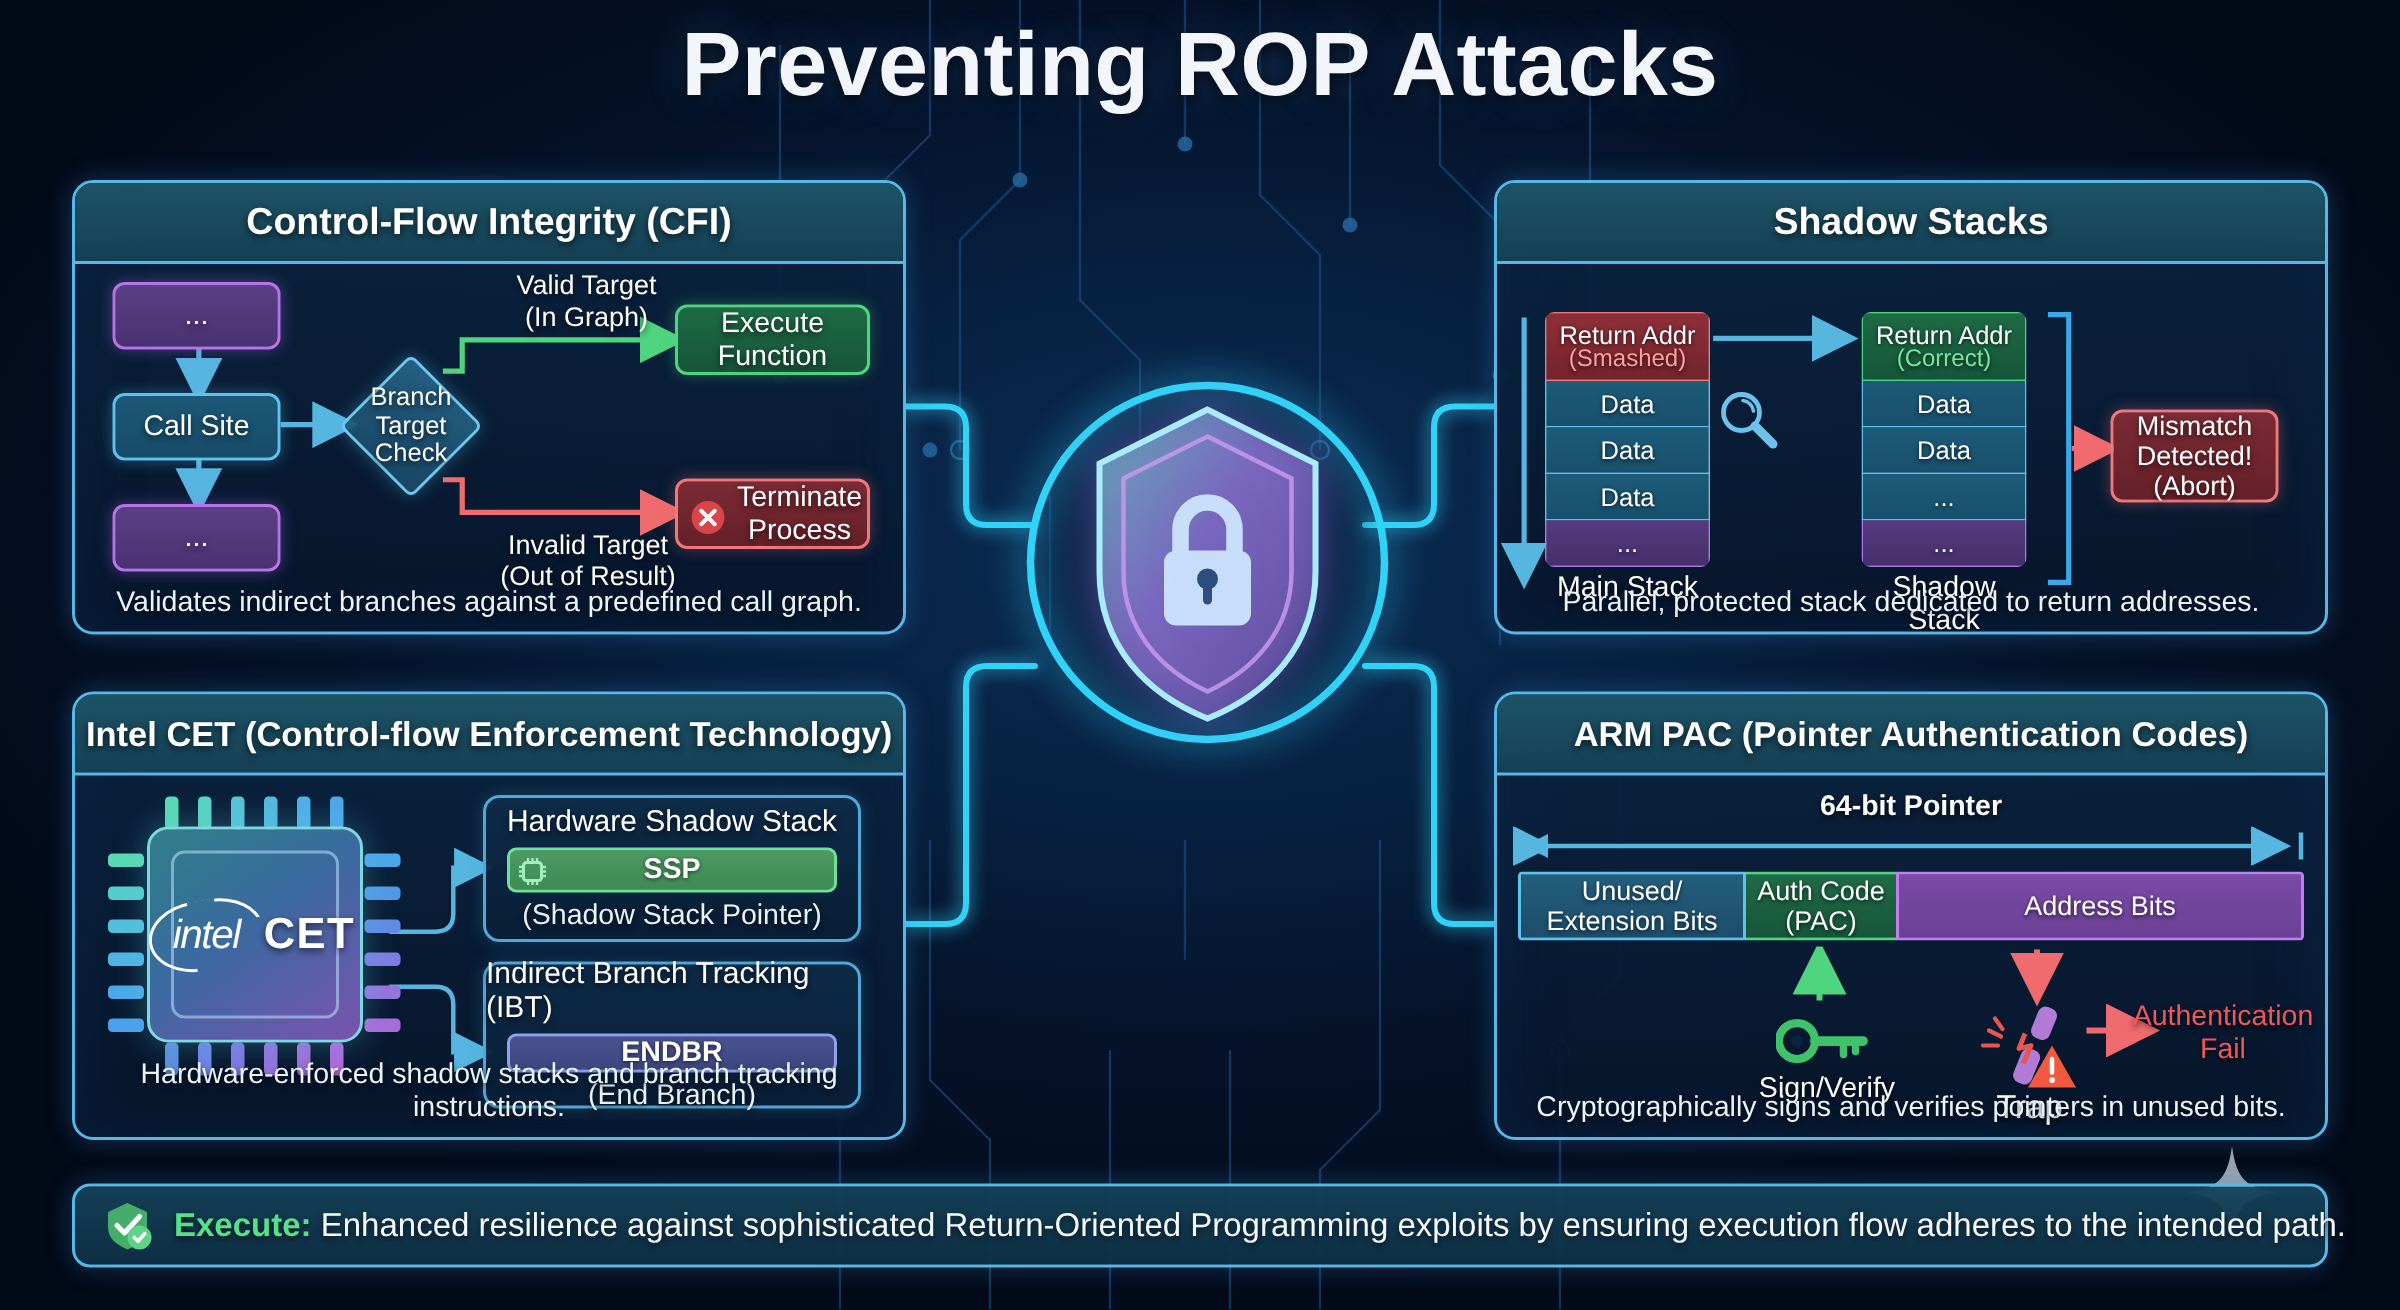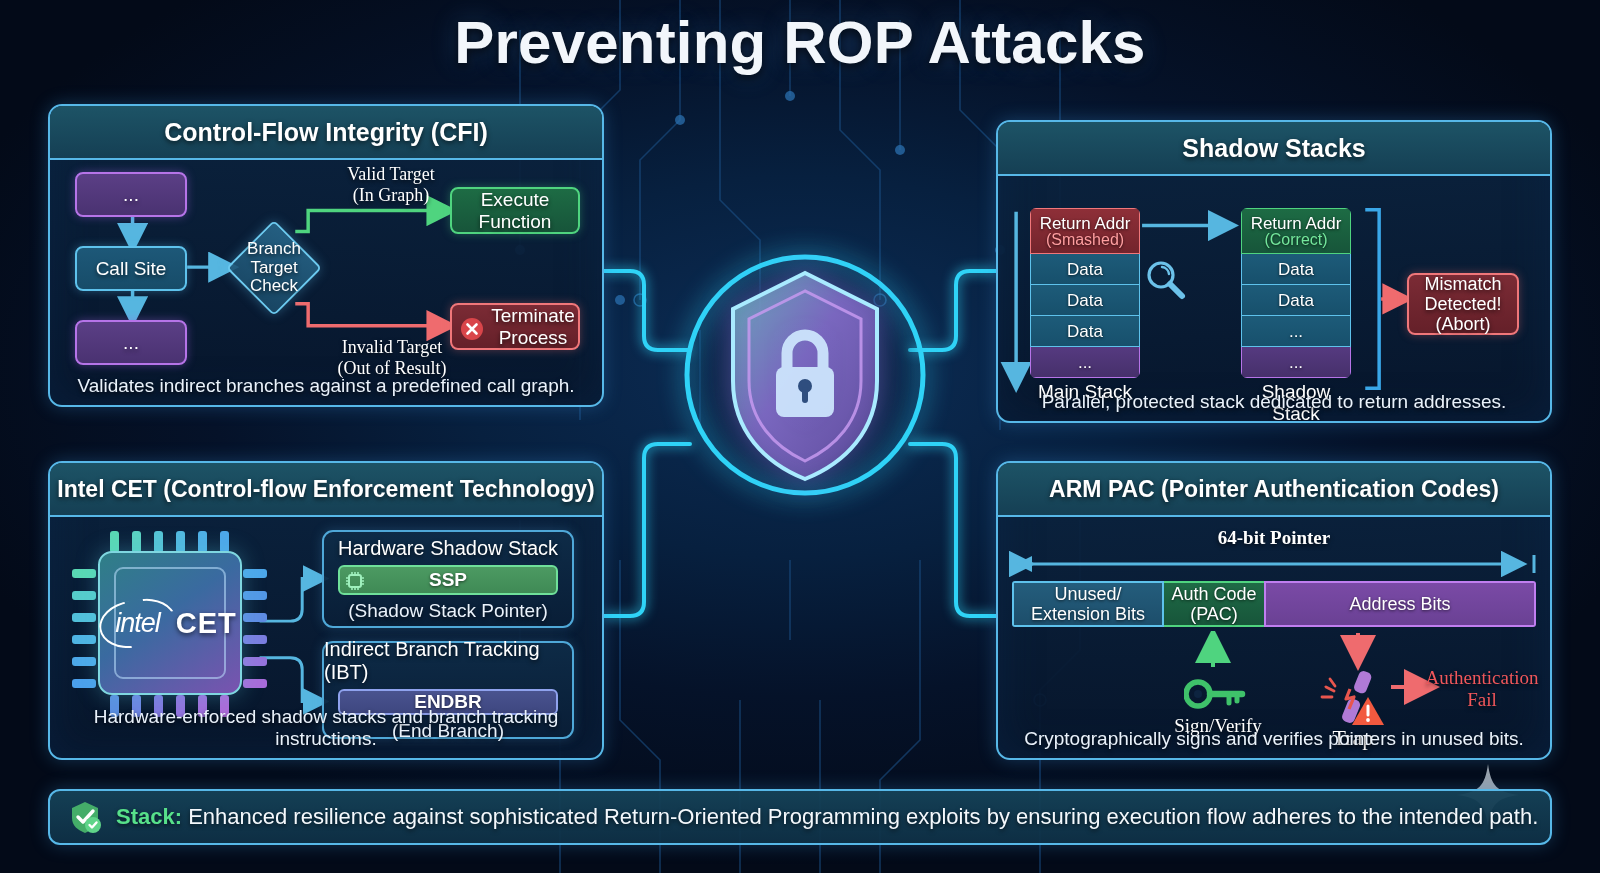--- a/index.html
+++ b/index.html
@@ -59,21 +59,21 @@
   .node {
     position: absolute;
     display: flex; align-items: center; justify-content: center;
     border-radius: 8px; color: #fff; font-size: 19px; line-height: 1.12;
     text-align: center; text-shadow: 0 2px 4px rgba(0,0,0,.65);
   }
   .n-purple { background: linear-gradient(180deg,#5b3f86,#4a3271); border:2px solid #b674e8; box-shadow:0 0 10px rgba(165,100,230,.4); }
   .n-blue   { background: linear-gradient(180deg,#1d5878,#174c69); border:2px solid #5ec2ec; box-shadow:0 0 10px rgba(90,190,235,.35); }
   .n-green  { background: linear-gradient(180deg,#1d6b44,#17553a); border:2px solid #4fd47f; box-shadow:0 0 10px rgba(70,210,125,.35); }
   .n-red    { background: linear-gradient(180deg,#7b2b35,#652029); border:2px solid #f0777a; box-shadow:0 0 10px rgba(235,110,110,.35); }
-  .lbl { position:absolute; color:#fff; font-size:18px; line-height:1.15; text-align:center; text-shadow:0 2px 4px rgba(0,0,0,.7);font-family:Liberation Serif, serif; }
+  .lbl { position:absolute; color:#fff; font-size:18px; line-height:1.15; text-align:center; text-shadow:0 2px 4px rgba(0,0,0,.7); }
 
   .diamond {
     position: absolute;
     background: linear-gradient(160deg, rgba(40,104,140,.88), rgba(26,74,104,.9));
     border: 2px solid #6bc9ef;
     transform: rotate(45deg);
     border-radius: 5px;
     box-shadow: 0 0 12px rgba(95,195,240,.35);
   }
   .diamond > span {
@@ -226,21 +226,21 @@
       <path d="M150 66 L94 94 V156 C94 196 120 222 150 236 C180 222 206 196 206 156 V94 Z" fill="none" stroke="#c79af0" stroke-width="3" opacity="0.85"></path>
     </g>
     <g fill="#cfe8ff" opacity="0.92">
       <rect x="121" y="142" width="58" height="50" rx="8"></rect>
       <path d="M132 144 V128 a18 18 0 0 1 36 0 V144" fill="none" stroke="#cfe8ff" stroke-width="11" stroke-linecap="round"></path>
       <circle cx="150" cy="161" r="7" fill="#2a4d7a"></circle>
       <rect x="147" y="162" width="6" height="16" rx="3" fill="#2a4d7a"></rect>
     </g>
   </svg>
 
-  <div class="panel" style="left:48px; top:104px; width:556px; height:303px;">
+  <div class="panel" style="left:48px; top:120px; width:556px; height:303px;">
     <div class="panel-head">Control-Flow Integrity (CFI)</div>
     <div class="panel-body">
 
       <svg style="position:absolute;inset:0;width:100%;height:100%;" viewBox="0 0 552 247">
         <defs>
           <marker id="ab" markerWidth="9" markerHeight="9" refX="6.5" refY="4.5" orient="auto">
             <path d="M0 0 L9 4.5 L0 9 z" fill="#56b6e0"></path>
           </marker>
           <marker id="ag" markerWidth="9" markerHeight="9" refX="6.5" refY="4.5" orient="auto">
             <path d="M0 0 L9 4.5 L0 9 z" fill="#4fd47f"></path>
@@ -531,17 +531,17 @@
   </svg>
 
   <div class="result">
     <svg style="width:36px; height:36px; flex:none;" viewBox="0 0 36 36">
       <path d="M17 3 L4 9 V19 C4 27 10 31 17 34 C24 31 30 27 30 19 V9 Z" fill="#49b76b" opacity="0.92"></path>
       <path d="M10 18 L15 23 L25 12" fill="none" stroke="#fff" stroke-width="3.4" stroke-linecap="round" stroke-linejoin="round"></path>
       <circle cx="25" cy="26" r="8" fill="#5fd489"></circle>
       <path d="M21.5 26 L24 28.5 L28.5 23.5" fill="none" stroke="#fff" stroke-width="2.4" stroke-linecap="round" stroke-linejoin="round"></path>
     </svg>
     <div class="result-text">
-      <span class="result-key">Stack:</span><span> Enhanced resilience against sophisticated Return-Oriented Programming exploits by ensuring execution flow adheres to the intended path.</span>
+      <span class="result-key">Execute:</span><span> Enhanced resilience against sophisticated Return-Oriented Programming exploits by ensuring execution flow adheres to the intended path.</span>
     </div>
   </div>
 
 </div>
 
 </body></html>

